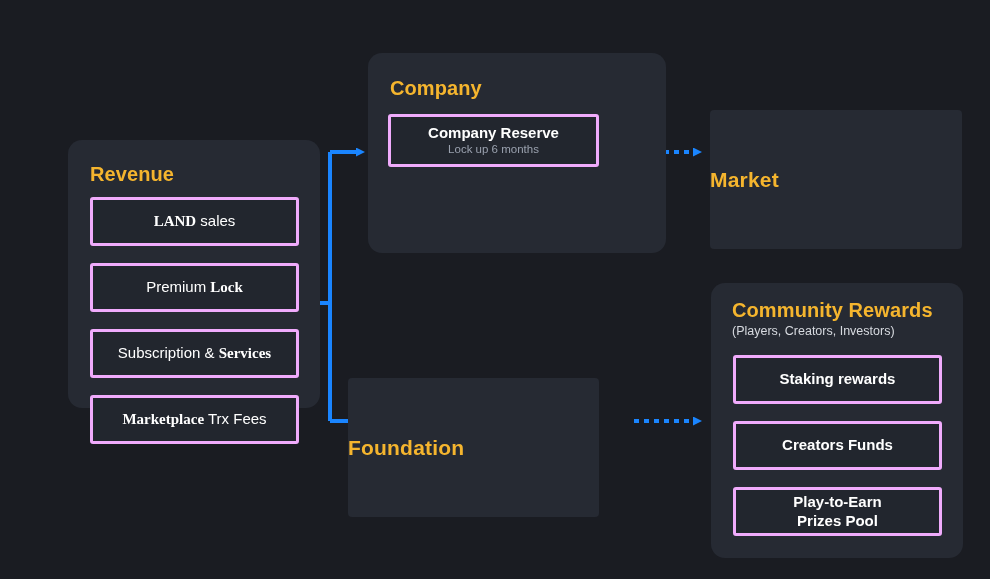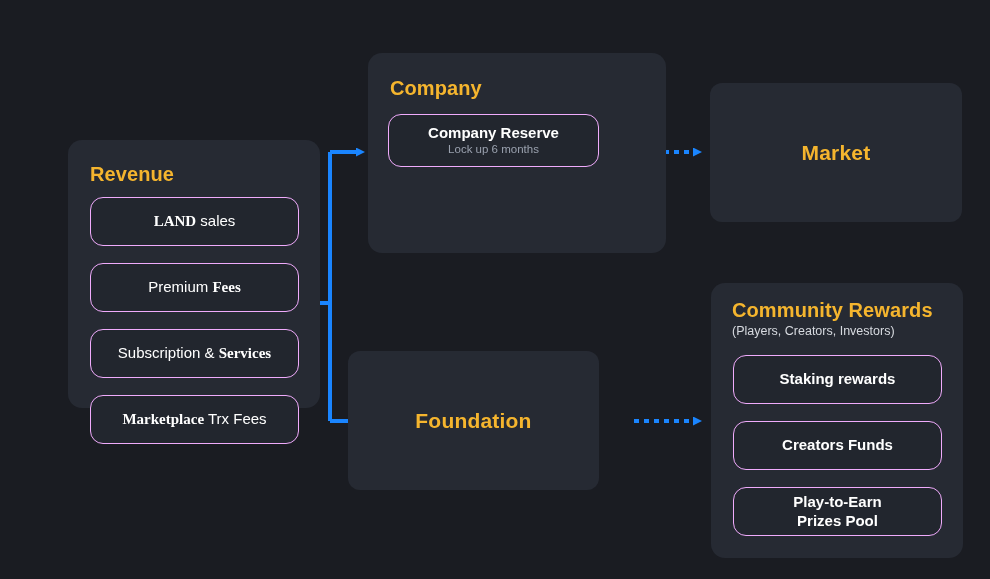--- a/index.html
+++ b/index.html
@@ -44,22 +44,22 @@
     font-weight: normal;
     line-height: 1.1;
     margin: 4px 0 0 0;
   }
 
   
   .card {
     position: absolute;
     box-sizing: border-box;
     background: #22262e;
-    border: 1px solid #f0abfc;
-    border-radius: 13px;
+    border: 3px solid #f0abfc;
+    border-radius: 3px;
     display: flex;
     flex-direction: column;
     align-items: center;
     justify-content: center;
     text-align: center;
   }
   .card-title {
     color: #ffffff;
     font-size: 15px;
     line-height: 1.25;
@@ -76,24 +76,24 @@
     line-height: 1.2;
     margin-top: 1px;
     white-space: nowrap;
   }
 
   
   .bigbox {
     position: absolute;
     box-sizing: border-box;
     background: #262a33;
-    border-radius: 12px;
+    border-radius: 4px;
     display: flex;
     align-items: center;
-    justify-content: center;
+    margin-top: 27px;
   }
   .bigbox-label {
     color: #f5b52e;
     font-size: 21px;
     font-weight: bold;
     letter-spacing: 0.2px;
   }
 
   
   .connectors {
@@ -141,21 +141,21 @@
   <div class="pct-label" style="left:288px; top:356px;">50%</div>
 
   <div class="panel" style="left:24px; top:140px; width:252px; height:268px;margin-left:44px;">
     <div class="panel-title" style="position:absolute; left:22px; top:23px;">Revenue</div>
 
     <div class="card" style="left:22px; top:57px; width:209px; height:49px;">
       <div class="card-title"><b>LAND</b><span class="reg"> sales</span></div>
     </div>
 
     <div class="card" style="left:22px; top:123px; width:209px; height:49px;">
-      <div class="card-title"><span class="reg">Premium </span><b>Fees</b></div>
+      <div class="card-title"><span class="reg">Premium </span><b>Lock</b></div>
     </div>
 
     <div class="card" style="left:22px; top:189px; width:209px; height:49px;">
       <div class="card-title"><span class="reg">Subscription &amp; </span><b>Services</b></div>
     </div>
 
     <div class="card" style="left:22px; top:255px; width:209px; height:49px;">
       <div class="card-title"><b>Marketplace</b><span class="reg"> Trx Fees</span></div>
     </div>
   </div>

